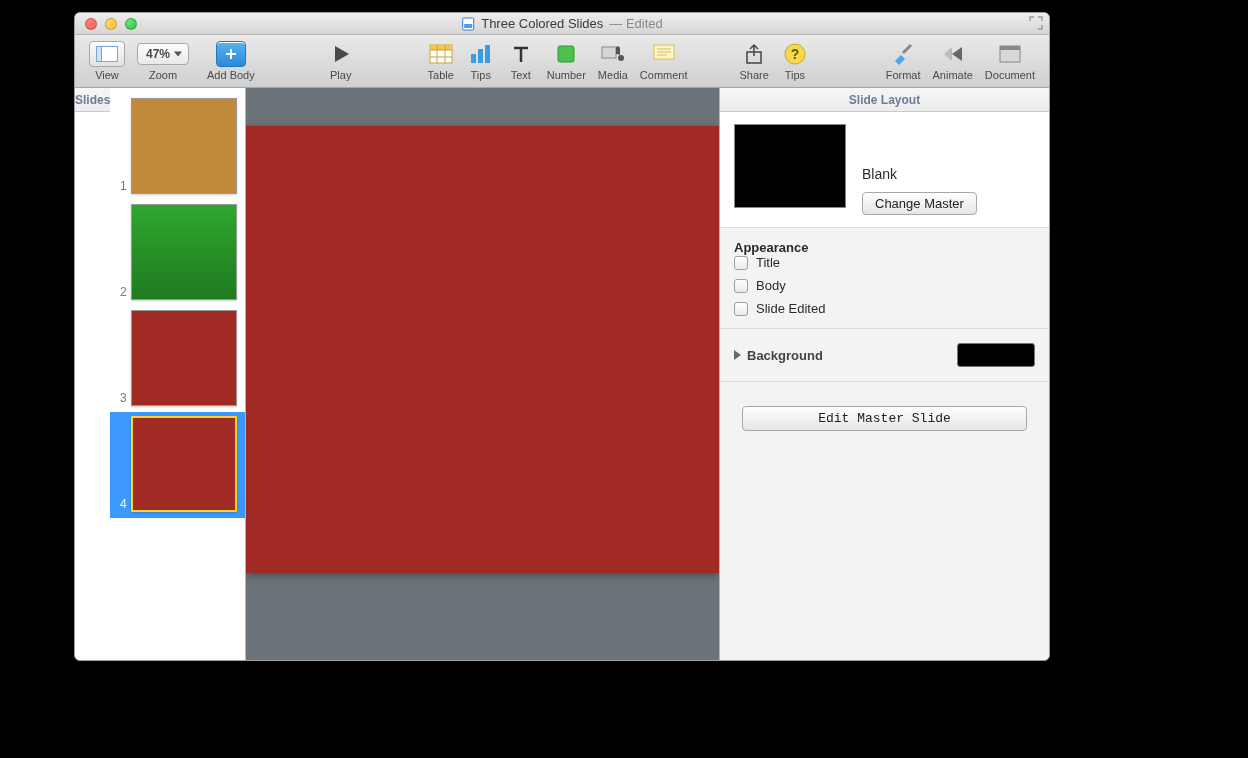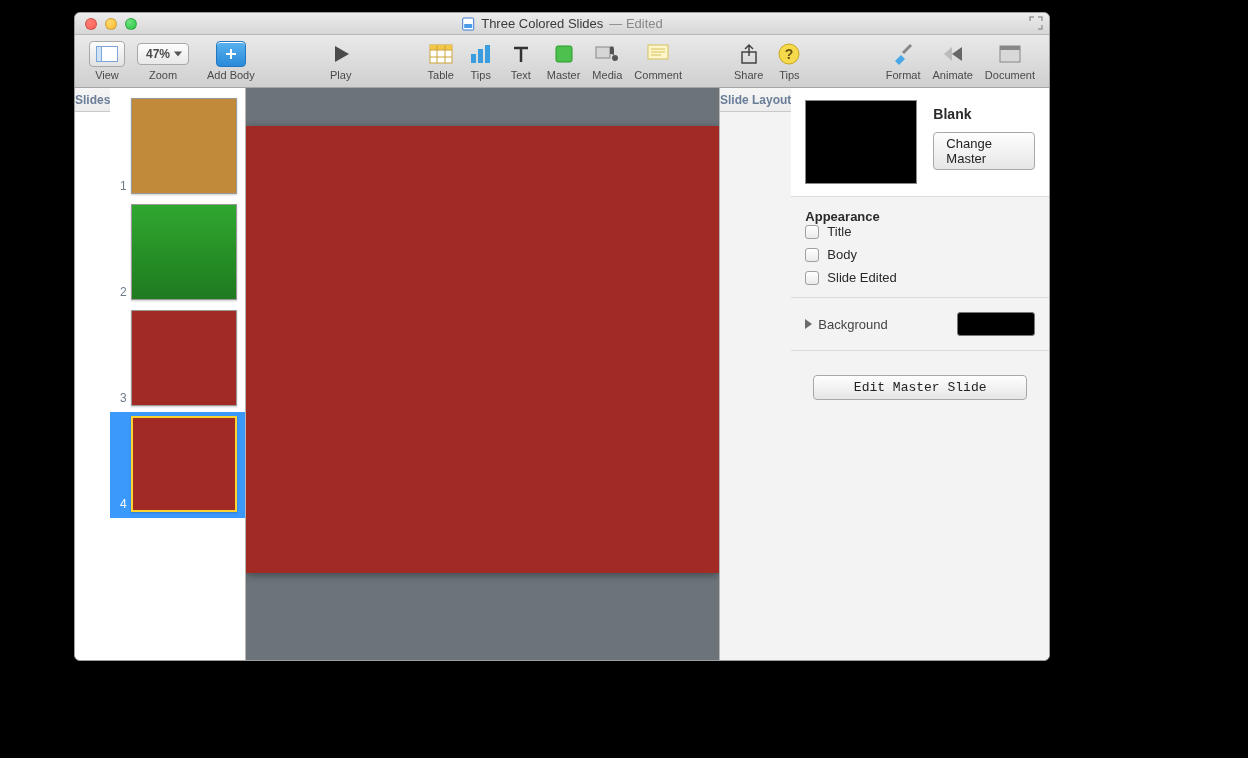--- a/index.html
+++ b/index.html
@@ -144,21 +144,21 @@
   .canvas-slide {
     width: 595px;
     height: 447px;
     box-shadow: 0 2px 8px rgba(0,0,0,0.4);
   }
   
   .inspector {
     width: 330px;
     background: #f3f3f3;
     border-left: 1px solid #b5b5b5;
-    display: flex; 
+    display: flex; flex-direction: column;
   }
   .inspector-header {
     height: 24px;
     background: linear-gradient(#f6f6f6,#ececec);
     display: flex; align-items: center; justify-content: center;
     color: #6a7d99; font-weight: 600; font-size: 12px;
     border-bottom: 1px solid #c9c9c9;
   }
   .inspector-body {
     flex: 1;
@@ -169,42 +169,42 @@
   .ins-section { padding: 12px 14px; border-bottom: 1px solid #dcdcdc; background:#fff; }
   .ins-section.gray { background: #f3f3f3; }
   .master-row {
     display: flex; gap: 16px; align-items: flex-start;
   }
   .master-thumb {
     width: 112px; height: 84px;
     background: #000; border: 1px solid #888;
   }
   .master-info { flex:1; padding-top: 6px;}
-  .master-info h4 { font-size: 14px; font-weight: 700; margin-bottom: 10px; }
+  .master-info h4 { font-size: 14px; font-weight: 400; margin-bottom: 10px; margin-top: 36px; }
   .btn {
     display: inline-block;
     background: linear-gradient(#fefefe,#e6e6e6);
     border: 1px solid #a8a8a8;
     border-radius: 4px;
     font-size: 13px;
     padding: 3px 12px;
     cursor: default;
     color: #222;
   }
   .btn-wide { display: block; width: 100%; text-align: center; padding: 4px 0; font-family: Liberation Mono, monospace; }
   .section-title { font-weight: 600; font-size: 13px; }
   .chk-row { display: flex; align-items: center; gap: 8px; margin-bottom: 8px; }
   .chk {
     width: 14px; height: 14px;
     background: linear-gradient(#fff,#eaeaea);
     border: 1px solid #a0a0a0;
     border-radius: 3px;
   }
   .bg-row { display: flex; align-items: center; justify-content: space-between; padding: 14px 14px; border-bottom: 1px solid #dcdcdc; background:#f3f3f3;}
-  .bg-row .lbl { display: flex; align-items: center; gap: 6px; font-weight: 400; color:#444;}
+  .bg-row .lbl { display: flex; align-items: center; gap: 6px; font-weight: 700; color:#444;}
   .tri {
     width: 0; height: 0;
     border-top: 5px solid transparent;
     border-bottom: 5px solid transparent;
     border-left: 7px solid #6a6a6a;
   }
   .color-well {
     width: 78px; height: 24px;
     background: #000;
     border: 1px solid #777;
@@ -313,21 +313,21 @@
       </div>
       <span>Text</span>
     </div>
 
     <div class="tool">
       <div class="icon-box">
         <svg width="20" height="20" viewBox="0 0 20 20">
             <rect x="2" y="2" width="16" height="16" rx="2" fill="#4dc04d" stroke="#2a9a2a"></rect>
           </svg>
       </div>
-      <span>Master</span>
+      <span>Number</span>
     </div>
 
     <div class="tool">
       <div class="icon-box">
         <svg width="24" height="20" viewBox="0 0 24 20">
             <rect x="1" y="3" width="14" height="11" fill="#d6d6d6" stroke="#888"></rect>
             <path d="M15 3 Q19 1 19 5 L19 12 Q19 10 15 10" fill="#555"></path>
             <circle cx="20" cy="14" r="3" fill="#555"></circle>
           </svg>
       </div>

